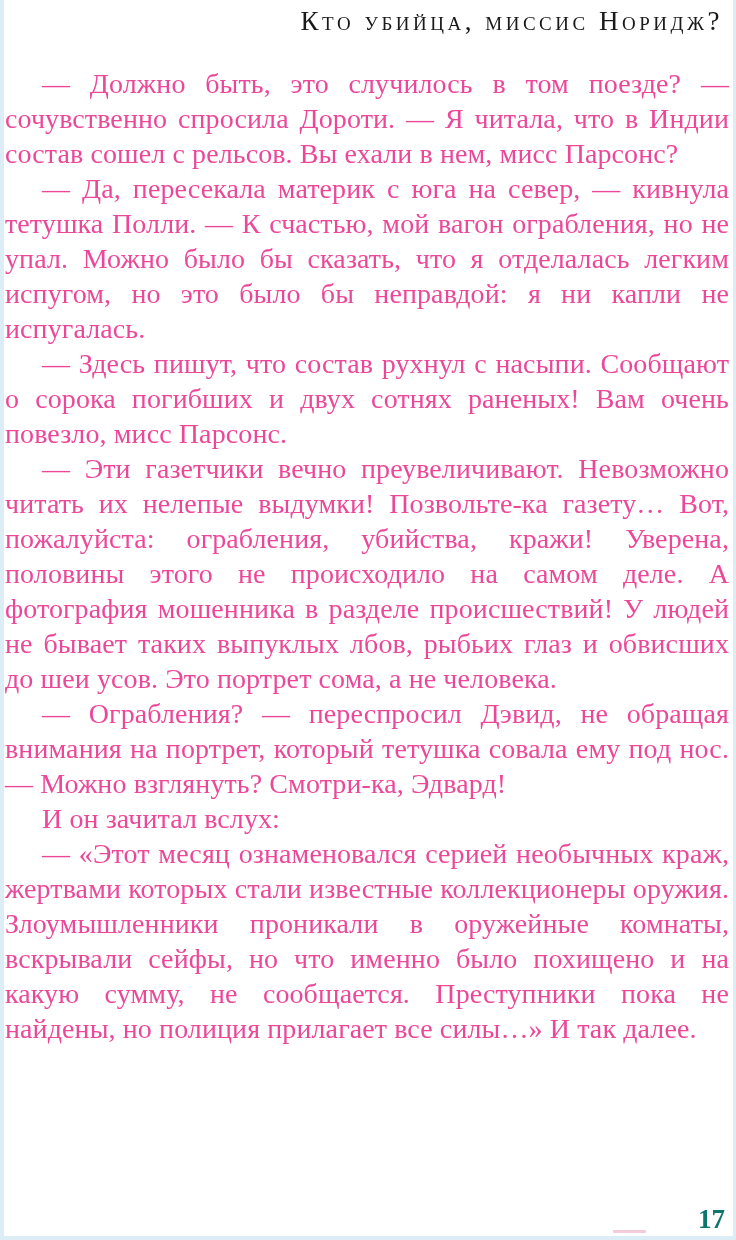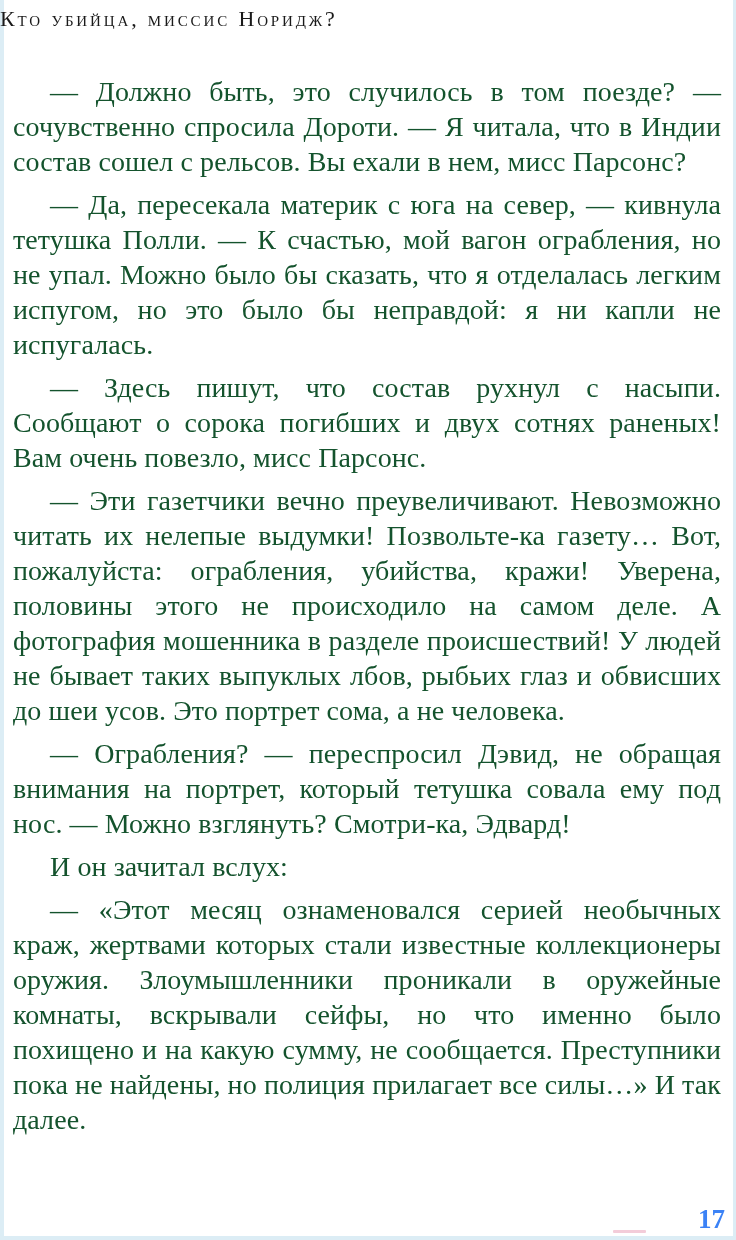--- a/index.html
+++ b/index.html
@@ -21,52 +21,52 @@
   .edge { position: absolute; background: #dcedf5; }
   .edge-left   { left: 0; top: 0; bottom: 0; width: 4px; }
   .edge-right  { right: 0; top: 0; bottom: 0; width: 3px; }
   .edge-bottom { left: 0; right: 0; bottom: 0; height: 4px; }
 
   .running-header {
     position: absolute;
     top: 6px;
     left: 0;
     right: 13px;
-    text-align: left;
+    text-align: right;
     font-variant: small-caps;
     font-variant-caps: small-caps;
-    font-size: 22px;
+    font-size: 27px;
     letter-spacing: 0.13em;
     white-space: nowrap;
     color: #1a1a1a;
   }
 
   .body-text {
     position: absolute;
     top: 66px;
     left: 5px;
     right: 7px;
   }
   .body-text p {
-    margin: 8px;
+    margin: 0;
     text-align: justify;
     text-indent: 37px;
     font-size: 28px;
     line-height: 35px;
     letter-spacing: 0.1px;
-    color: #14532d;
+    color: #ec4899;
   }
 
   .page-number {
     position: absolute;
     right: 11px;
     bottom: 5px;
     font-size: 27px;
     font-weight: 600;
-    color: #3b82f6;
+    color: #0f766e;
   }
 
   
   .artifact-pink {
     position: absolute;
     left: 613px;
     top: 1230px;
     width: 33px;
     height: 3px;
     background: #f3ccd9;

